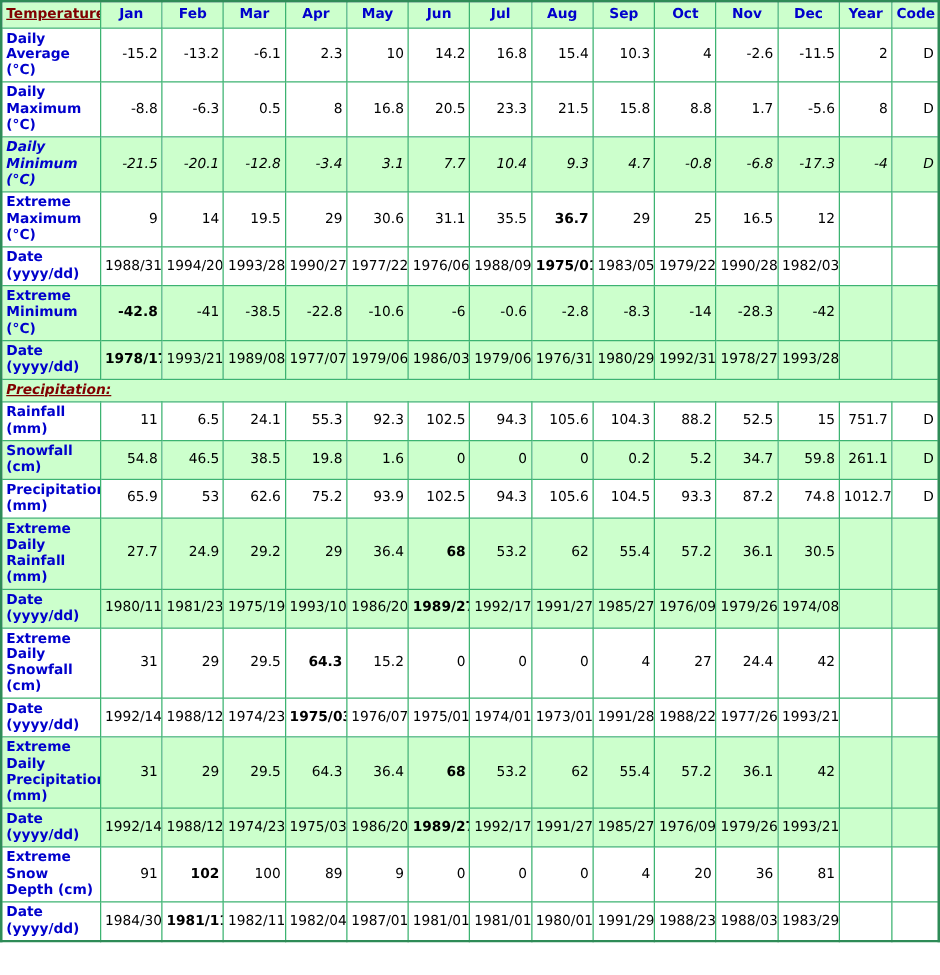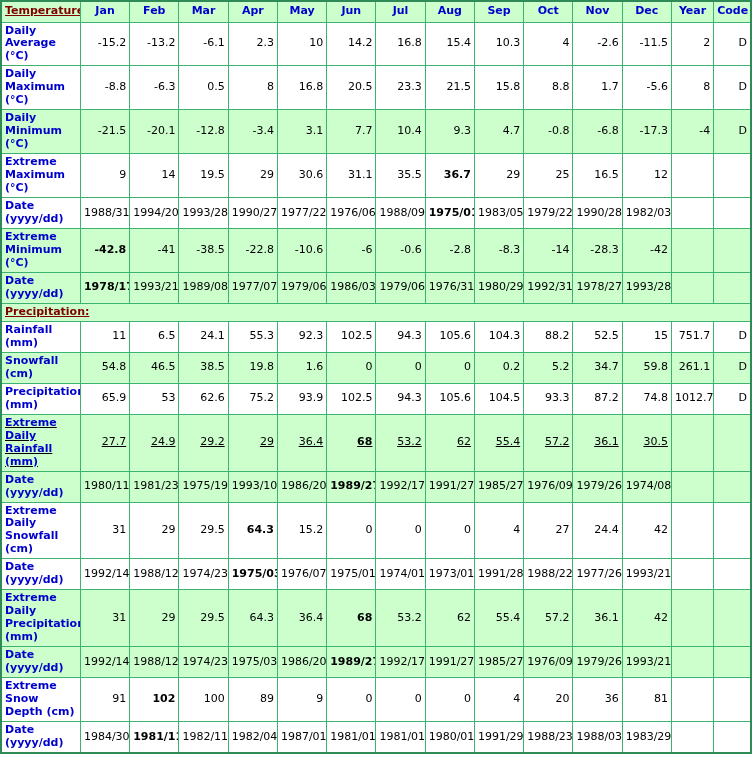--- a/index.html
+++ b/index.html
@@ -70,21 +70,21 @@
     color: #000000;
   }
   tr.band-white td { background: #FFFFFF; }
   tr.band-green td { background: #CCFFCC; }
   tr.band-green td.row-label { background: #CCFFCC; }
   tr.band-white td.row-label { background: #FFFFFF; }
   tr.section td { background: #CCFFCC; }
   tr.header-row td { background: #CCFFCC; }
 
   
-  tr.section td { border-top: 2px solid #2E8B57; }
+  tr.section td { border-top: 2px solid #2E8B57; font-style: italic; }
   tr.header-row td { border-bottom: 2px solid #2E8B57; }
 </style>
 </head>
 <body>
 
 <table id="climate-table">
   <colgroup>
     <col class="c-label">
     <col class="c-month">
       <col class="c-month">
@@ -146,21 +146,21 @@
         <td class="val">20.5</td>
         <td class="val">23.3</td>
         <td class="val">21.5</td>
         <td class="val">15.8</td>
         <td class="val">8.8</td>
         <td class="val">1.7</td>
         <td class="val">-5.6</td>
         <td class="val">8</td>
         <td class="code">D</td>
       </tr>
-      <tr class="band-green" style="height: 41px;">
+      <tr class="band-green" style="height: 41px; font-style: italic;">
         <td class="row-label">Daily Minimum (°C)</td>
         <td class="val">-21.5</td>
         <td class="val">-20.1</td>
         <td class="val">-12.8</td>
         <td class="val">-3.4</td>
         <td class="val">3.1</td>
         <td class="val">7.7</td>
         <td class="val">10.4</td>
         <td class="val">9.3</td>
         <td class="val">4.7</td>
@@ -285,21 +285,21 @@
         <td class="val">102.5</td>
         <td class="val">94.3</td>
         <td class="val">105.6</td>
         <td class="val">104.5</td>
         <td class="val">93.3</td>
         <td class="val">87.2</td>
         <td class="val">74.8</td>
         <td class="val">1012.7</td>
         <td class="code">D</td>
       </tr>
-      <tr class="band-green" style="height: 27px; text-decoration: underline;">
+      <tr class="band-green" style="height: 27px;">
         <td class="row-label">Extreme Daily Rainfall (mm)</td>
         <td class="val">27.7</td>
         <td class="val">24.9</td>
         <td class="val">29.2</td>
         <td class="val">29</td>
         <td class="val">36.4</td>
         <td class="val bold">68</td>
         <td class="val">53.2</td>
         <td class="val">62</td>
         <td class="val">55.4</td>

